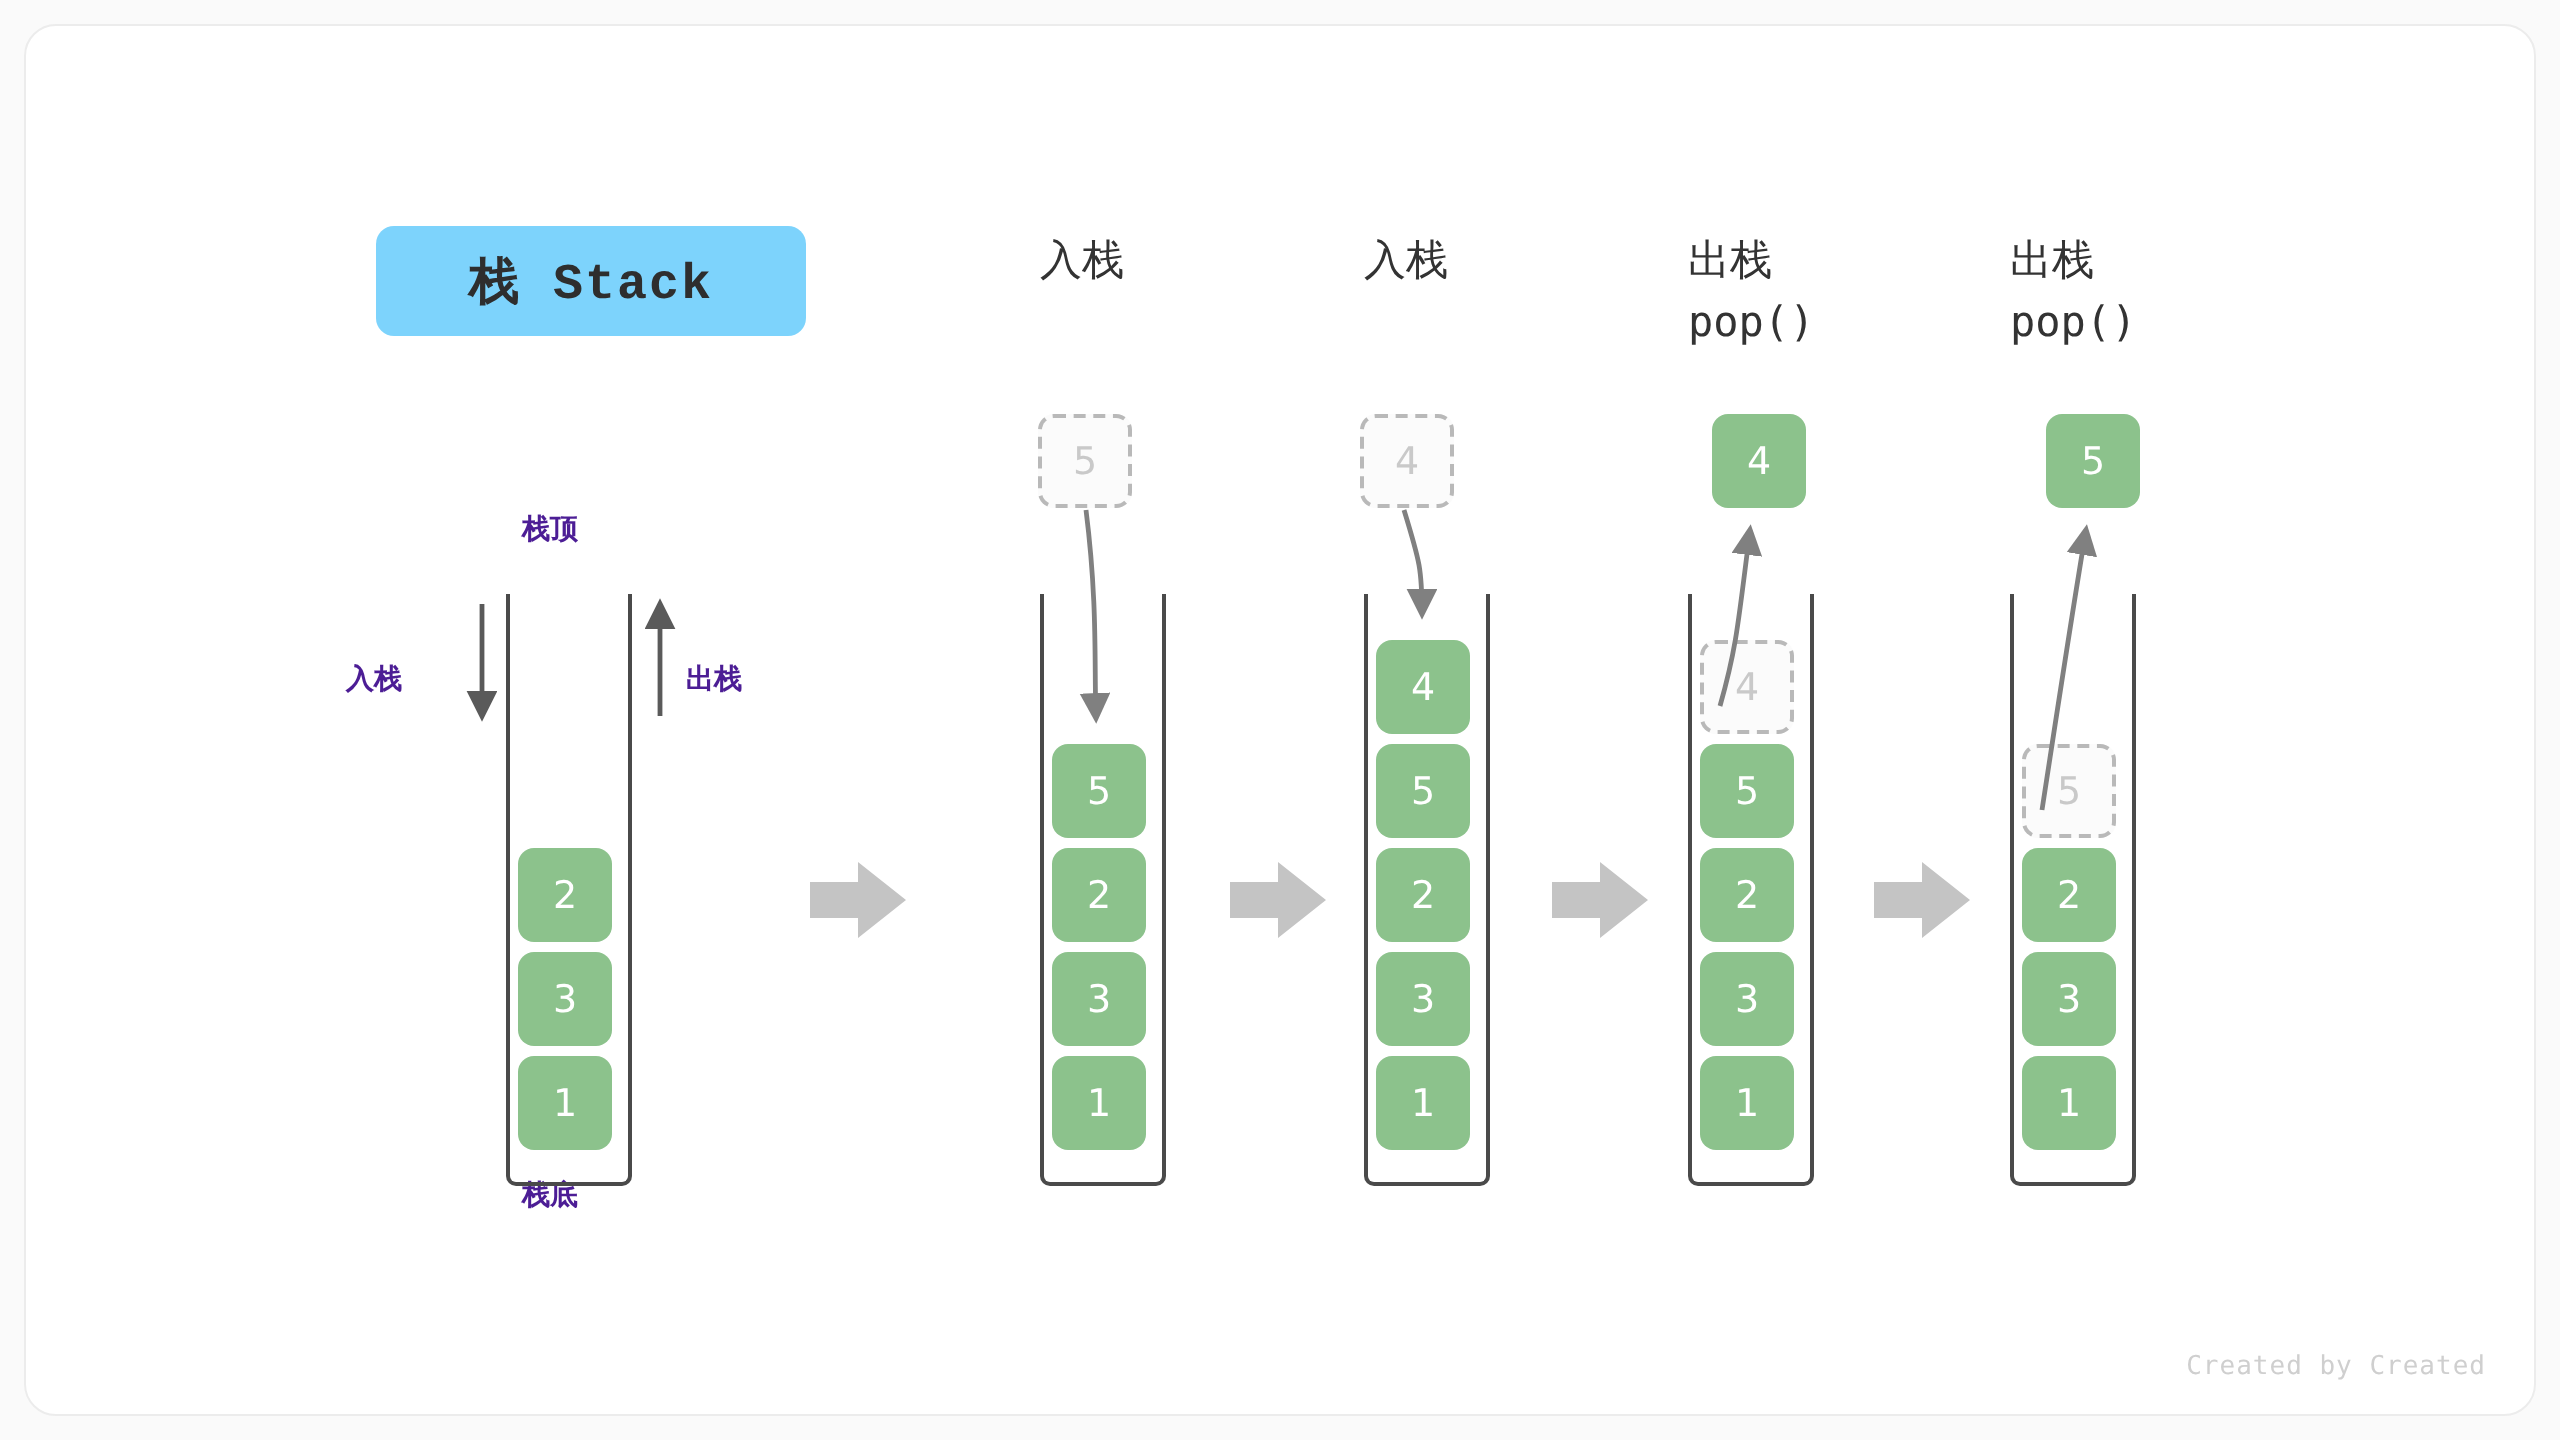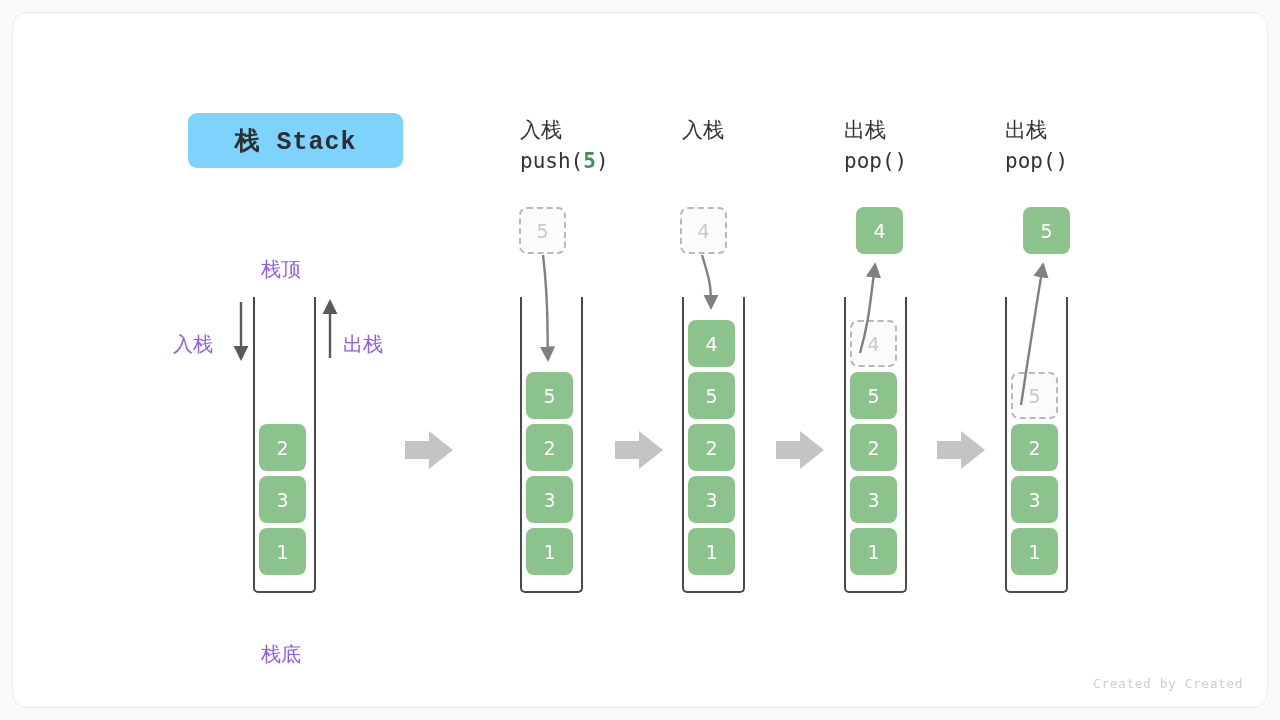--- a/index.html
+++ b/index.html
@@ -39,23 +39,23 @@
     font-size: 25px;
     font-weight: bold;
     color: #2e2e2e;
     letter-spacing: 1px;
   }
 
   
   .cn-label {
     position: absolute;
     font-family: "DejaVu Sans", sans-serif;
-    font-weight: normal;
-    font-size: 20px;
-    color: #8b5cf6;
+    font-weight: bold;
+    font-size: 14px;
+    color: #4c1d95;
     white-space: nowrap;
   }
 
   
   .col-head {
     position: absolute;
     width: 180px;
     text-align: left;
     white-space: nowrap;
   }
@@ -133,32 +133,31 @@
   }
 </style>
 </head>
 <body>
 
 <div id="canvas">
 
   <div id="title-badge">栈 Stack</div>
 
   <div class="cn-label" style="left:248px; top:243px;">栈顶</div>
-  <div class="cn-label" style="left:248px; top:628px;">栈底</div>
+  <div class="cn-label" style="left:248px; top:576px;">栈底</div>
   <div class="cn-label" style="left:160px; top:318px;">入栈</div>
   <div class="cn-label" style="left:330px; top:318px;">出栈</div>
 
   <div class="stack-box" style="left:240px; top:284px; width:63px; height:296px;"></div>
   <div class="cell filled" style="left:246px; top:411px;">2</div>
   <div class="cell filled" style="left:246px; top:463px;">3</div>
   <div class="cell filled" style="left:246px; top:515px;">1</div>
 
   <div class="col-head" style="left:507px; top:102px;">
     <span class="cn">入栈</span>
-    <span class="code"><span>push(</span><span class="arg">5</span><span>)</span></span>
   </div>
   <div class="cell ghost" style="left:506px; top:194px;">5</div>
   <div class="stack-box" style="left:507px; top:284px; width:63px; height:296px;"></div>
   <div class="cell filled" style="left:513px; top:359px;">5</div>
   <div class="cell filled" style="left:513px; top:411px;">2</div>
   <div class="cell filled" style="left:513px; top:463px;">3</div>
   <div class="cell filled" style="left:513px; top:515px;">1</div>
 
   <div class="col-head" style="left:669px; top:102px;">
     <span class="cn">入栈</span>

